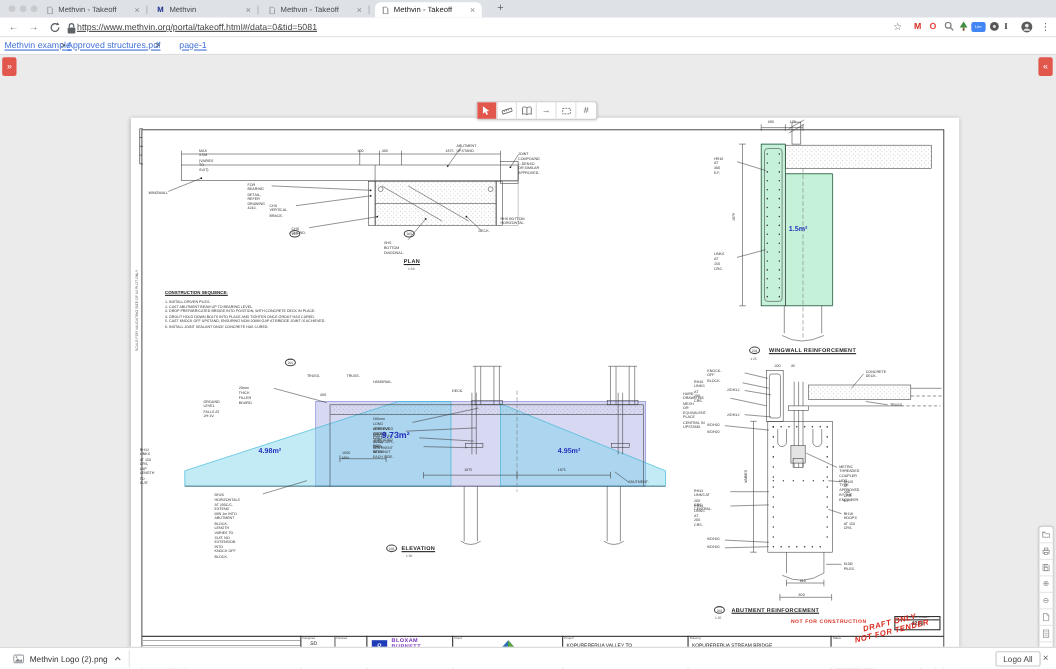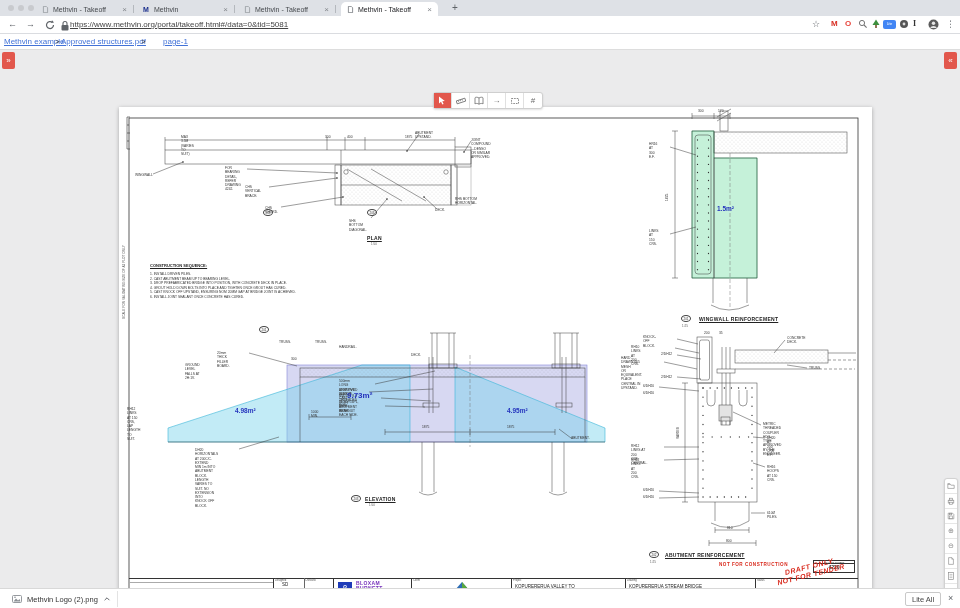--- a/index.html
+++ b/index.html
@@ -660,15 +660,15 @@
     <svg width="10" height="10" viewBox="0 0 10 10">
       <rect x="0.5" y="1.5" width="9" height="7" rx="1" fill="none" stroke="#8a8f94" stroke-width="0.9"></rect>
       <polygon points="1.5,7.5 4,4.5 6,6.5 7.5,5 8.5,7.5" fill="#8a8f94"></polygon>
       <circle cx="3" cy="3.3" r="0.8" fill="#8a8f94"></circle>
     </svg>
     <span class="dl-name">Methvin Logo (2).png</span>
     <svg width="8" height="8" viewBox="0 0 10 10">
         <path d="M2,6.5 L5,3.5 L8,6.5" fill="none" stroke="#5f6368" stroke-width="1.2"></path>
       </svg>
   </div>
-  <span class="showall">Lite All</span>
+  <span class="showall">Logo All</span>
   <span class="dl-close">×</span>
 </div>
 
 </body></html>

